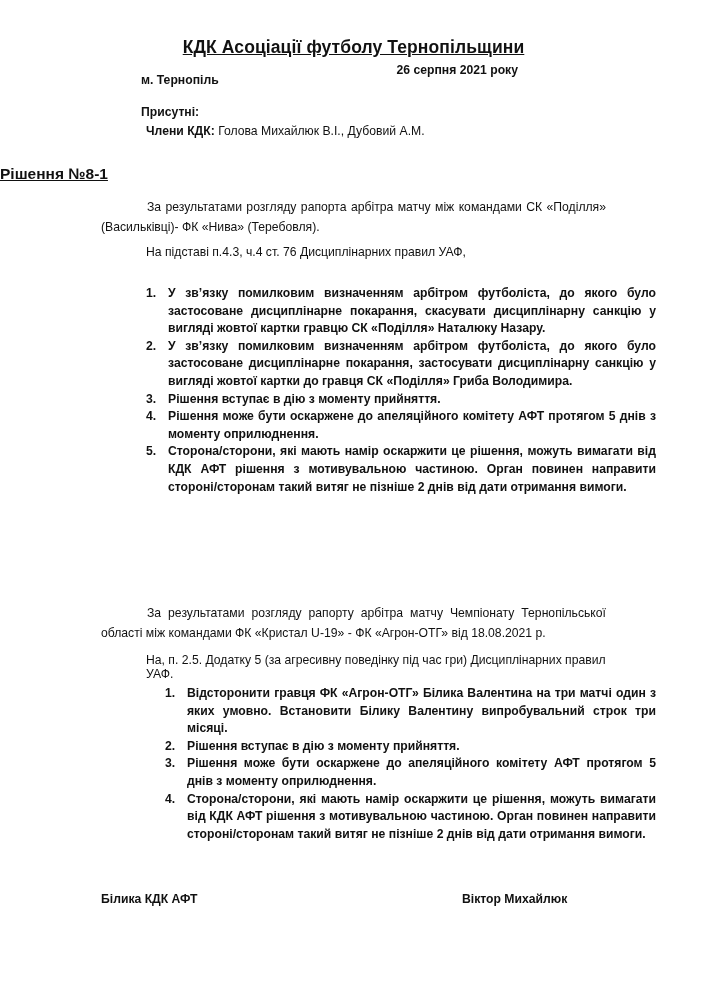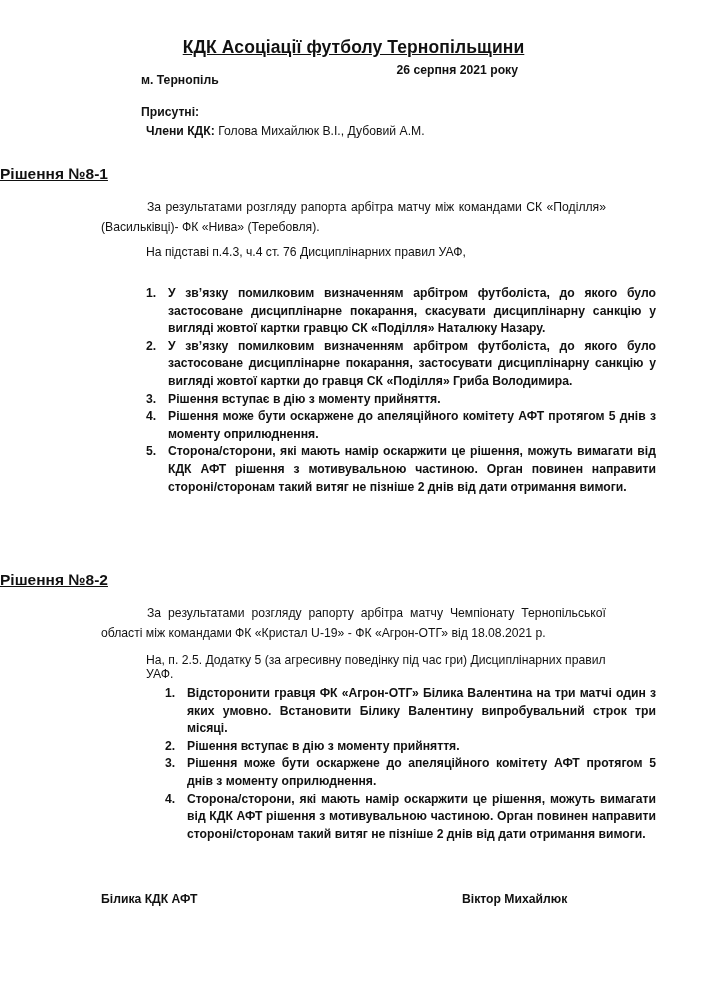--- a/index.html
+++ b/index.html
@@ -98,21 +98,20 @@
   <div class="abs basis" style="top:245px;">На підставі п.4.3, ч.4 ст. 76 Дисциплінарних правил УАФ,</div>
 
   <ol class="items" style="left:168px; top:285px; width:488px;">
     <li><span class="num">1.</span><span>У зв’язку помилковим визначенням арбітром футболіста, до якого було застосоване дисциплінарне покарання, скасувати дисциплінарну санкцію у вигляді жовтої картки гравцю СК «Поділля» Наталюку Назару.</span></li>
     <li><span class="num">2.</span><span>У зв’язку помилковим визначенням арбітром футболіста, до якого було застосоване дисциплінарне покарання, застосувати дисциплінарну санкцію у вигляді жовтої картки до гравця СК «Поділля» Гриба Володимира.</span></li>
     <li><span class="num">3.</span><span>Рішення вступає в дію з моменту прийняття.</span></li>
     <li><span class="num">4.</span><span>Рішення може бути оскаржене до апеляційного комітету АФТ протягом 5 днів з моменту оприлюднення.</span></li>
     <li><span class="num">5.</span><span>Сторона/сторони, які мають намір оскаржити це рішення, можуть вимагати від КДК АФТ рішення з мотивувальною частиною. Орган повинен направити стороні/сторонам такий витяг не пізніше 2 днів від дати отримання вимоги.</span></li>
   </ol>
 
-  <div class="abs dec-head" style="top:571px;">Рішення №8-2</div>
   <div class="abs para" style="top:603px;">За результатами розгляду рапорту арбітра матчу Чемпіонату Тернопільської області між командами ФК «Кристал U-19» - ФК «Агрон-ОТГ» від 18.08.2021 р.</div>
   <div class="abs basis" style="top:653px;">На, п. 2.5. Додатку 5 (за агресивну поведінку під час гри) Дисциплінарних правил УАФ.</div>
 
   <ol class="items" style="left:187px; top:685px; width:469px;">
     <li><span class="num">1.</span><span>Відсторонити гравця ФК «Агрон-ОТГ» Білика Валентина на три матчі один з яких умовно. Встановити Білику Валентину випробувальний строк три місяці.</span></li>
     <li><span class="num">2.</span><span>Рішення вступає в дію з моменту прийняття.</span></li>
     <li><span class="num">3.</span><span>Рішення може бути оскаржене до апеляційного комітету АФТ протягом 5 днів з моменту оприлюднення.</span></li>
     <li><span class="num">4.</span><span>Сторона/сторони, які мають намір оскаржити це рішення, можуть вимагати від КДК АФТ рішення з мотивувальною частиною. Орган повинен направити стороні/сторонам такий витяг не пізніше 2 днів від дати отримання вимоги.</span></li>
   </ol>
 

